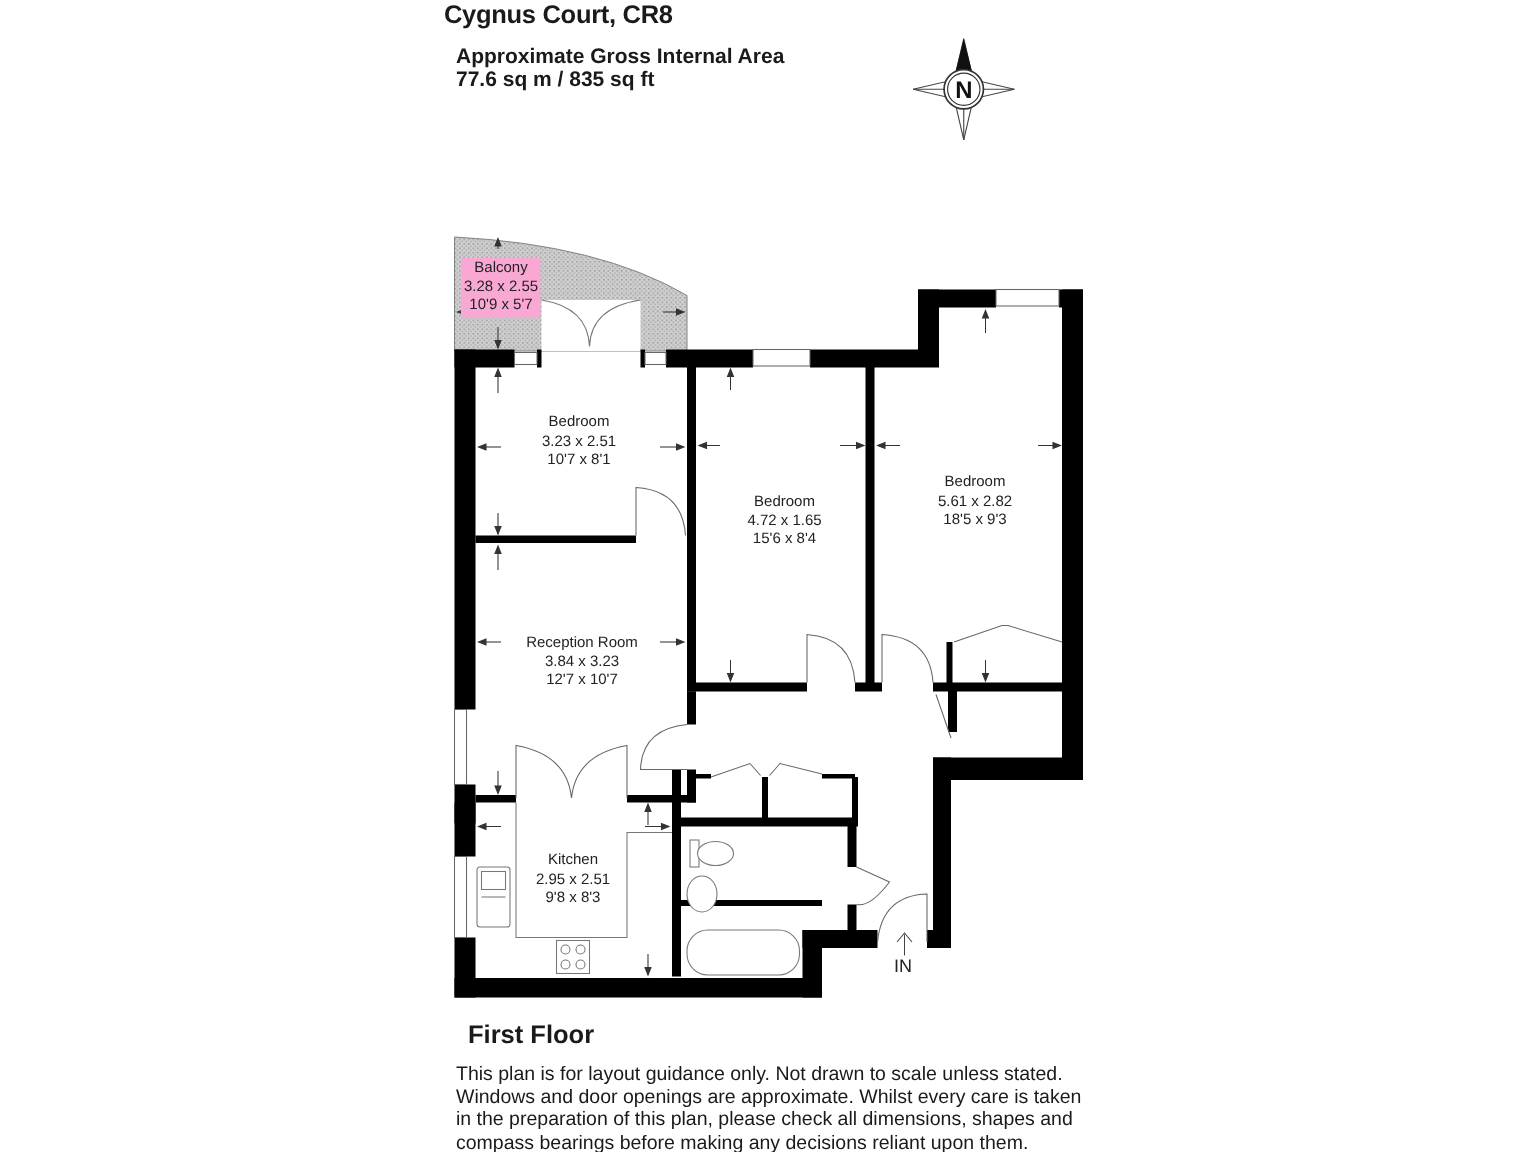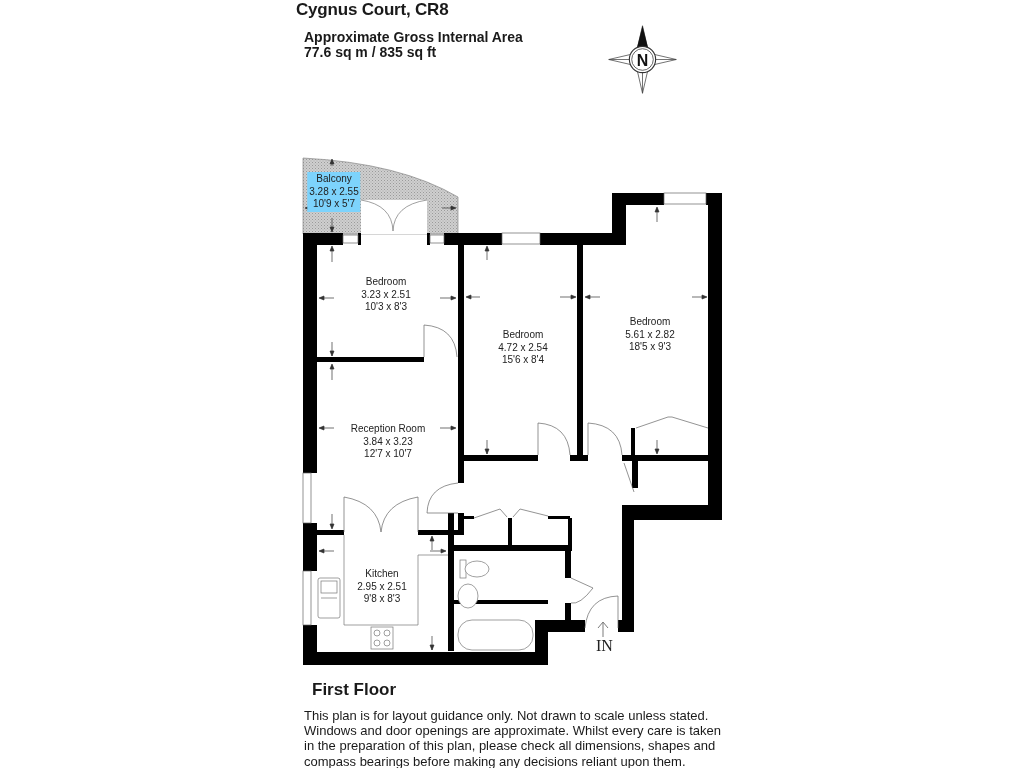--- a/index.html
+++ b/index.html
@@ -5,22 +5,22 @@
   html, body { margin:0; padding:0; background:#ffffff; }
   body { width:1024px; height:768px; position:relative; overflow:hidden; font-family:"Liberation Sans", sans-serif; color:#1a1a1a; }
   .title { position:absolute; left:296px; top:0px; font-size:17px; font-weight:bold; letter-spacing:-0.2px; }
   .subtitle { position:absolute; left:304px; top:30px; font-size:14px; font-weight:bold; line-height:15px; }
   .compass { position:absolute; left:605px; top:22px; width:75px; height:75px; }
   .plan { position:absolute; left:0; top:0; width:1024px; height:768px; }
   .floor-label { position:absolute; left:312px; top:680px; font-size:17px; font-weight:bold; }
   .disclaimer { position:absolute; left:304px; top:708px; font-size:13px; line-height:15.2px; width:440px; white-space:pre-line; }
   .room-label { position:absolute; text-align:center; font-size:10px; line-height:12.5px; color:#222; transform:translateX(-50%); white-space:nowrap; }
   .room-label span { display:block; }
-  .balcony-box { background:#7dd3fc; padding:1px 2px; }
-  .in-label { position:absolute; left:596px; top:637px; font-size:16px; color:#222;font-family:Liberation Serif, serif; }
+  .balcony-box { background:#f9a8d4; padding:1px 2px; }
+  .in-label { position:absolute; left:596px; top:637px; font-size:12px; color:#222; }
 </style>
 </head>
 <body>
 
 <div class="title">Cygnus Court, CR8</div>
 <div class="subtitle">
   <div>Approximate Gross Internal Area</div>
   <div>77.6 sq m / 835 sq ft</div>
 </div>
 
@@ -220,25 +220,25 @@
 </svg>
 
 <div class="room-label balcony-box" style="left:334px; top:172px;">
   <span>Balcony</span>
   <span>3.28 x 2.55</span>
   <span>10'9 x 5'7</span>
 </div>
 <div class="room-label" style="left:386px; top:276px;">
   <span>Bedroom</span>
   <span>3.23 x 2.51</span>
-  <span>10'3 x 8'3</span>
+  <span>10'7 x 8'1</span>
 </div>
 <div class="room-label" style="left:523px; top:329px;">
   <span>Bedroom</span>
-  <span>4.72 x 2.54</span>
+  <span>4.72 x 1.65</span>
   <span>15'6 x 8'4</span>
 </div>
 <div class="room-label" style="left:650px; top:316px;">
   <span>Bedroom</span>
   <span>5.61 x 2.82</span>
   <span>18'5 x 9'3</span>
 </div>
 <div class="room-label" style="left:388px; top:423px;">
   <span>Reception Room</span>
   <span>3.84 x 3.23</span>

